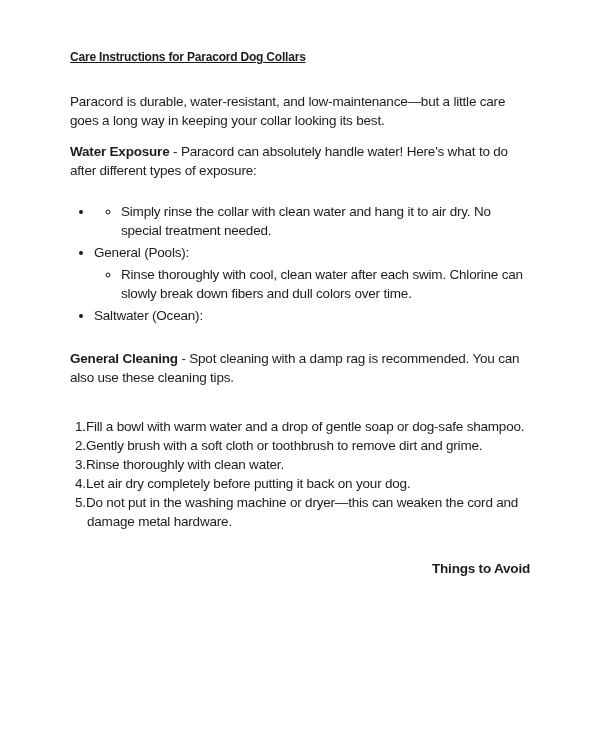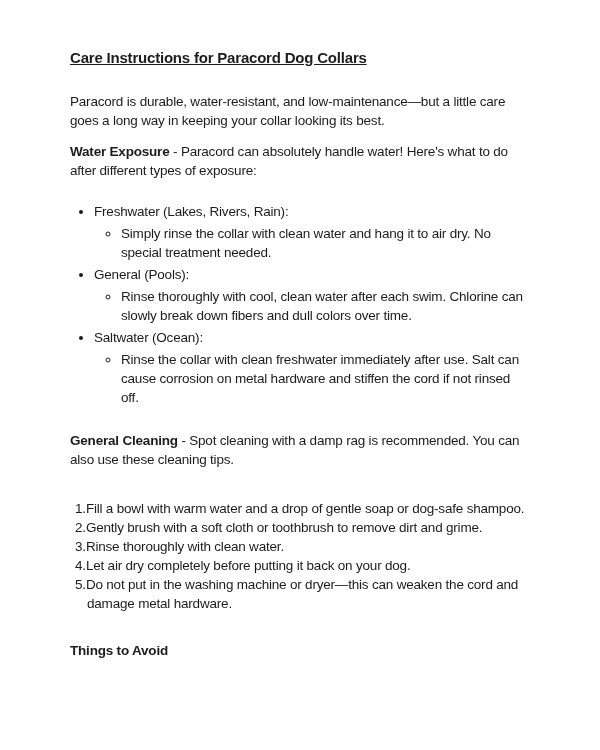--- a/index.html
+++ b/index.html
@@ -14,30 +14,30 @@
   .page {
     box-sizing: border-box;
     width: 600px;
     height: 750px;
     padding: 48px 70px 0 70px;
     font-size: 13.5px;
     line-height: 19px;
     letter-spacing: -0.2px;
   }
   .doc-title {
-    font-size: 15px;
+    font-size: 12px;
     font-weight: bold;
     text-decoration: underline;
     margin: 0 0 25px 0;
     line-height: 19px;
   }
   p { margin: 0 0 12px 0; }
   p.tight { margin: 0 0 22px 0; }
   p.pre-steps { margin: 0 0 30px 0; }
-  p.section-heading { margin: 0; font-weight: bold; }
+  p.section-heading { margin: 0; font-weight: bold; text-align: right; }
   strong { font-weight: bold; margin-top: 48px; }
 
   ul.top-list {
     list-style: disc;
     margin: 0 0 24px 0;
     padding: 0 0 0 24px;
   }
   ul.sub-list {
     list-style: circle;
     margin: 3px;
@@ -70,36 +70,32 @@
 <div class="page">
 
   <h1 class="doc-title">Care Instructions for Paracord Dog Collars</h1>
 
   <p>Paracord is durable, water-resistant, and low-maintenance—but a little care goes a long way in keeping your collar looking its best.</p>
 
   <p class="tight"><strong>Water Exposure</strong><span> - Paracord can absolutely handle water! Here's what to do after different types of exposure:</span></p>
 
   <ul class="top-list">
     <li>
-      <span>Freshwater (Lakes, Rivers, Rain):</span>
       <ul class="sub-list">
         <li>Simply rinse the collar with clean water and hang it to air dry. No special treatment needed.</li>
       </ul>
     </li>
     <li>
       <span>General (Pools):</span>
       <ul class="sub-list">
         <li>Rinse thoroughly with cool, clean water after each swim. Chlorine can slowly break down fibers and dull colors over time.</li>
       </ul>
     </li>
     <li>
       <span>Saltwater (Ocean):</span>
-      <ul class="sub-list">
-        <li>Rinse the collar with clean freshwater immediately after use. Salt can cause corrosion on metal hardware and stiffen the cord if not rinsed off.</li>
-      </ul>
     </li>
   </ul>
 
   <p class="pre-steps"><strong>General Cleaning</strong><span> - Spot cleaning with a damp rag is recommended. You can also use these cleaning tips.</span></p>
 
   <ol class="steps">
     <li>Fill a bowl with warm water and a drop of gentle soap or dog-safe shampoo.</li>
     <li>Gently brush with a soft cloth or toothbrush to remove dirt and grime.</li>
     <li>Rinse thoroughly with clean water.</li>
     <li>Let air dry completely before putting it back on your dog.</li>

